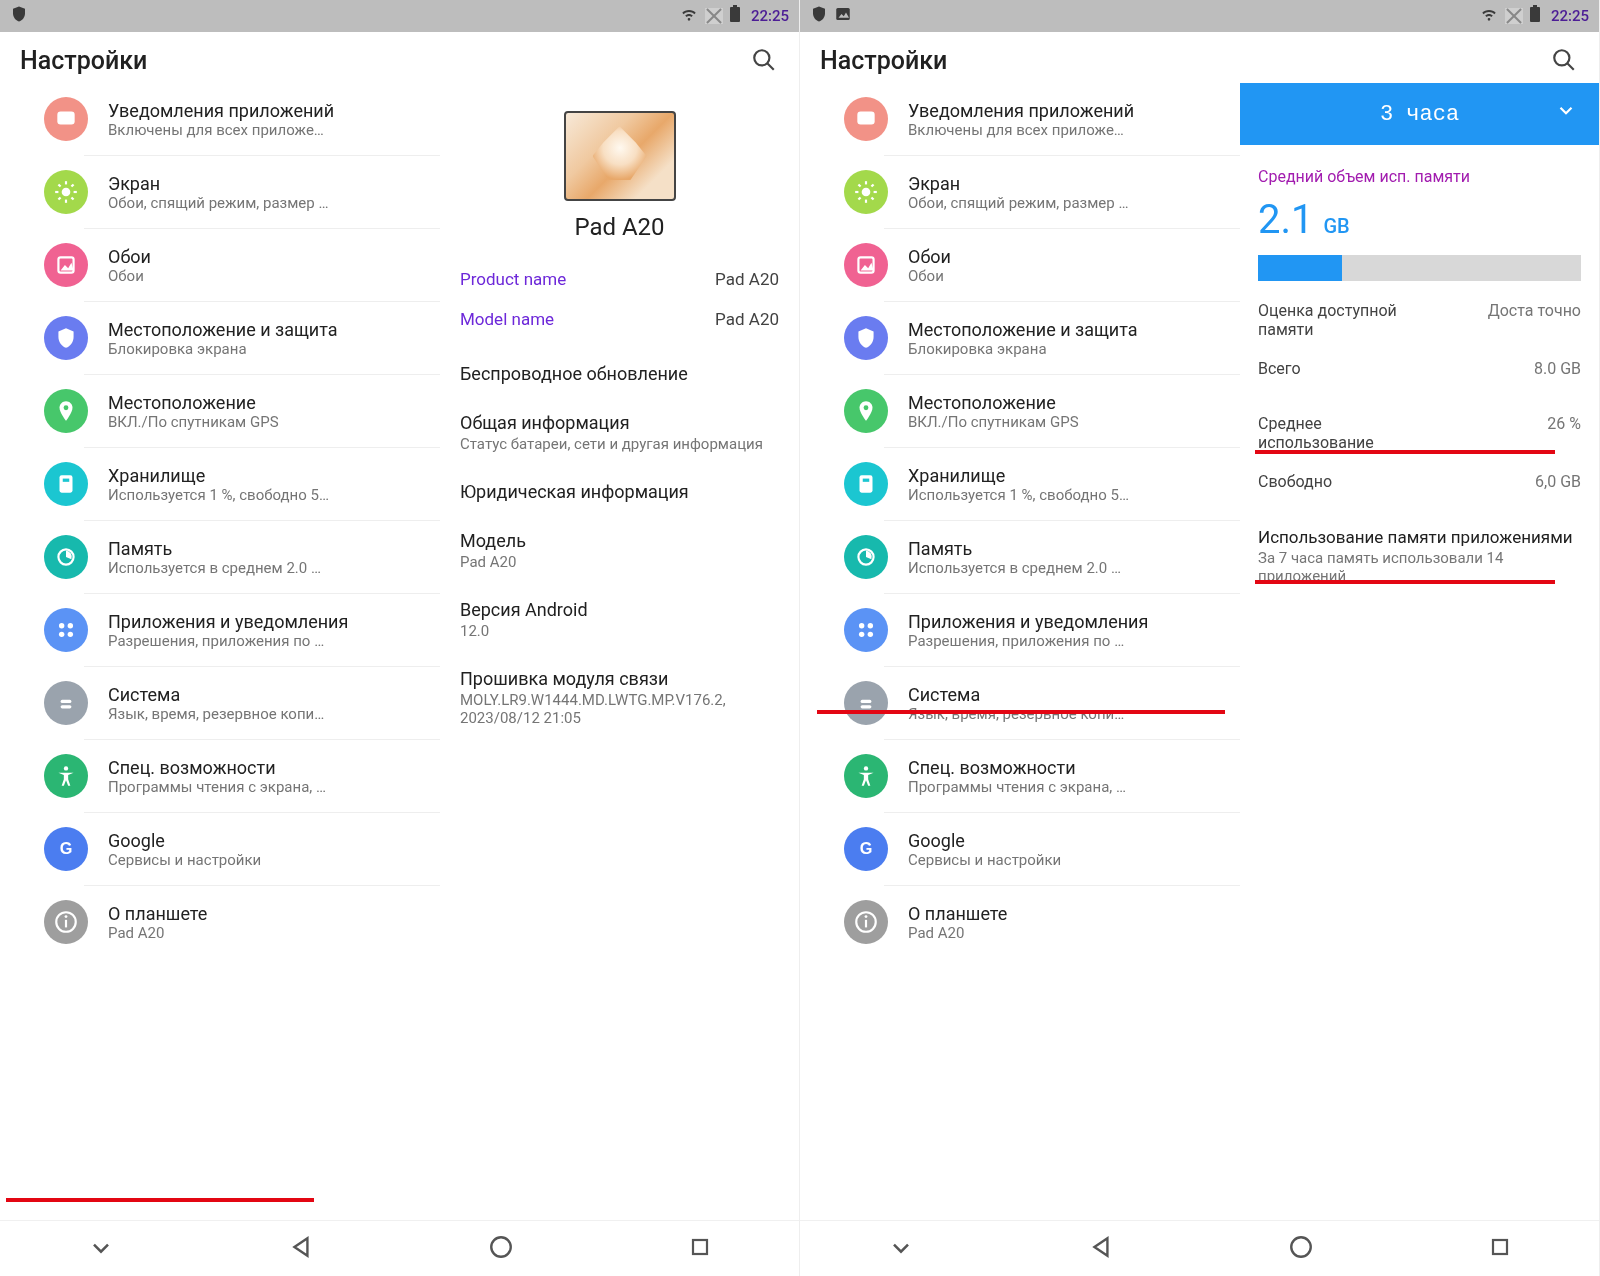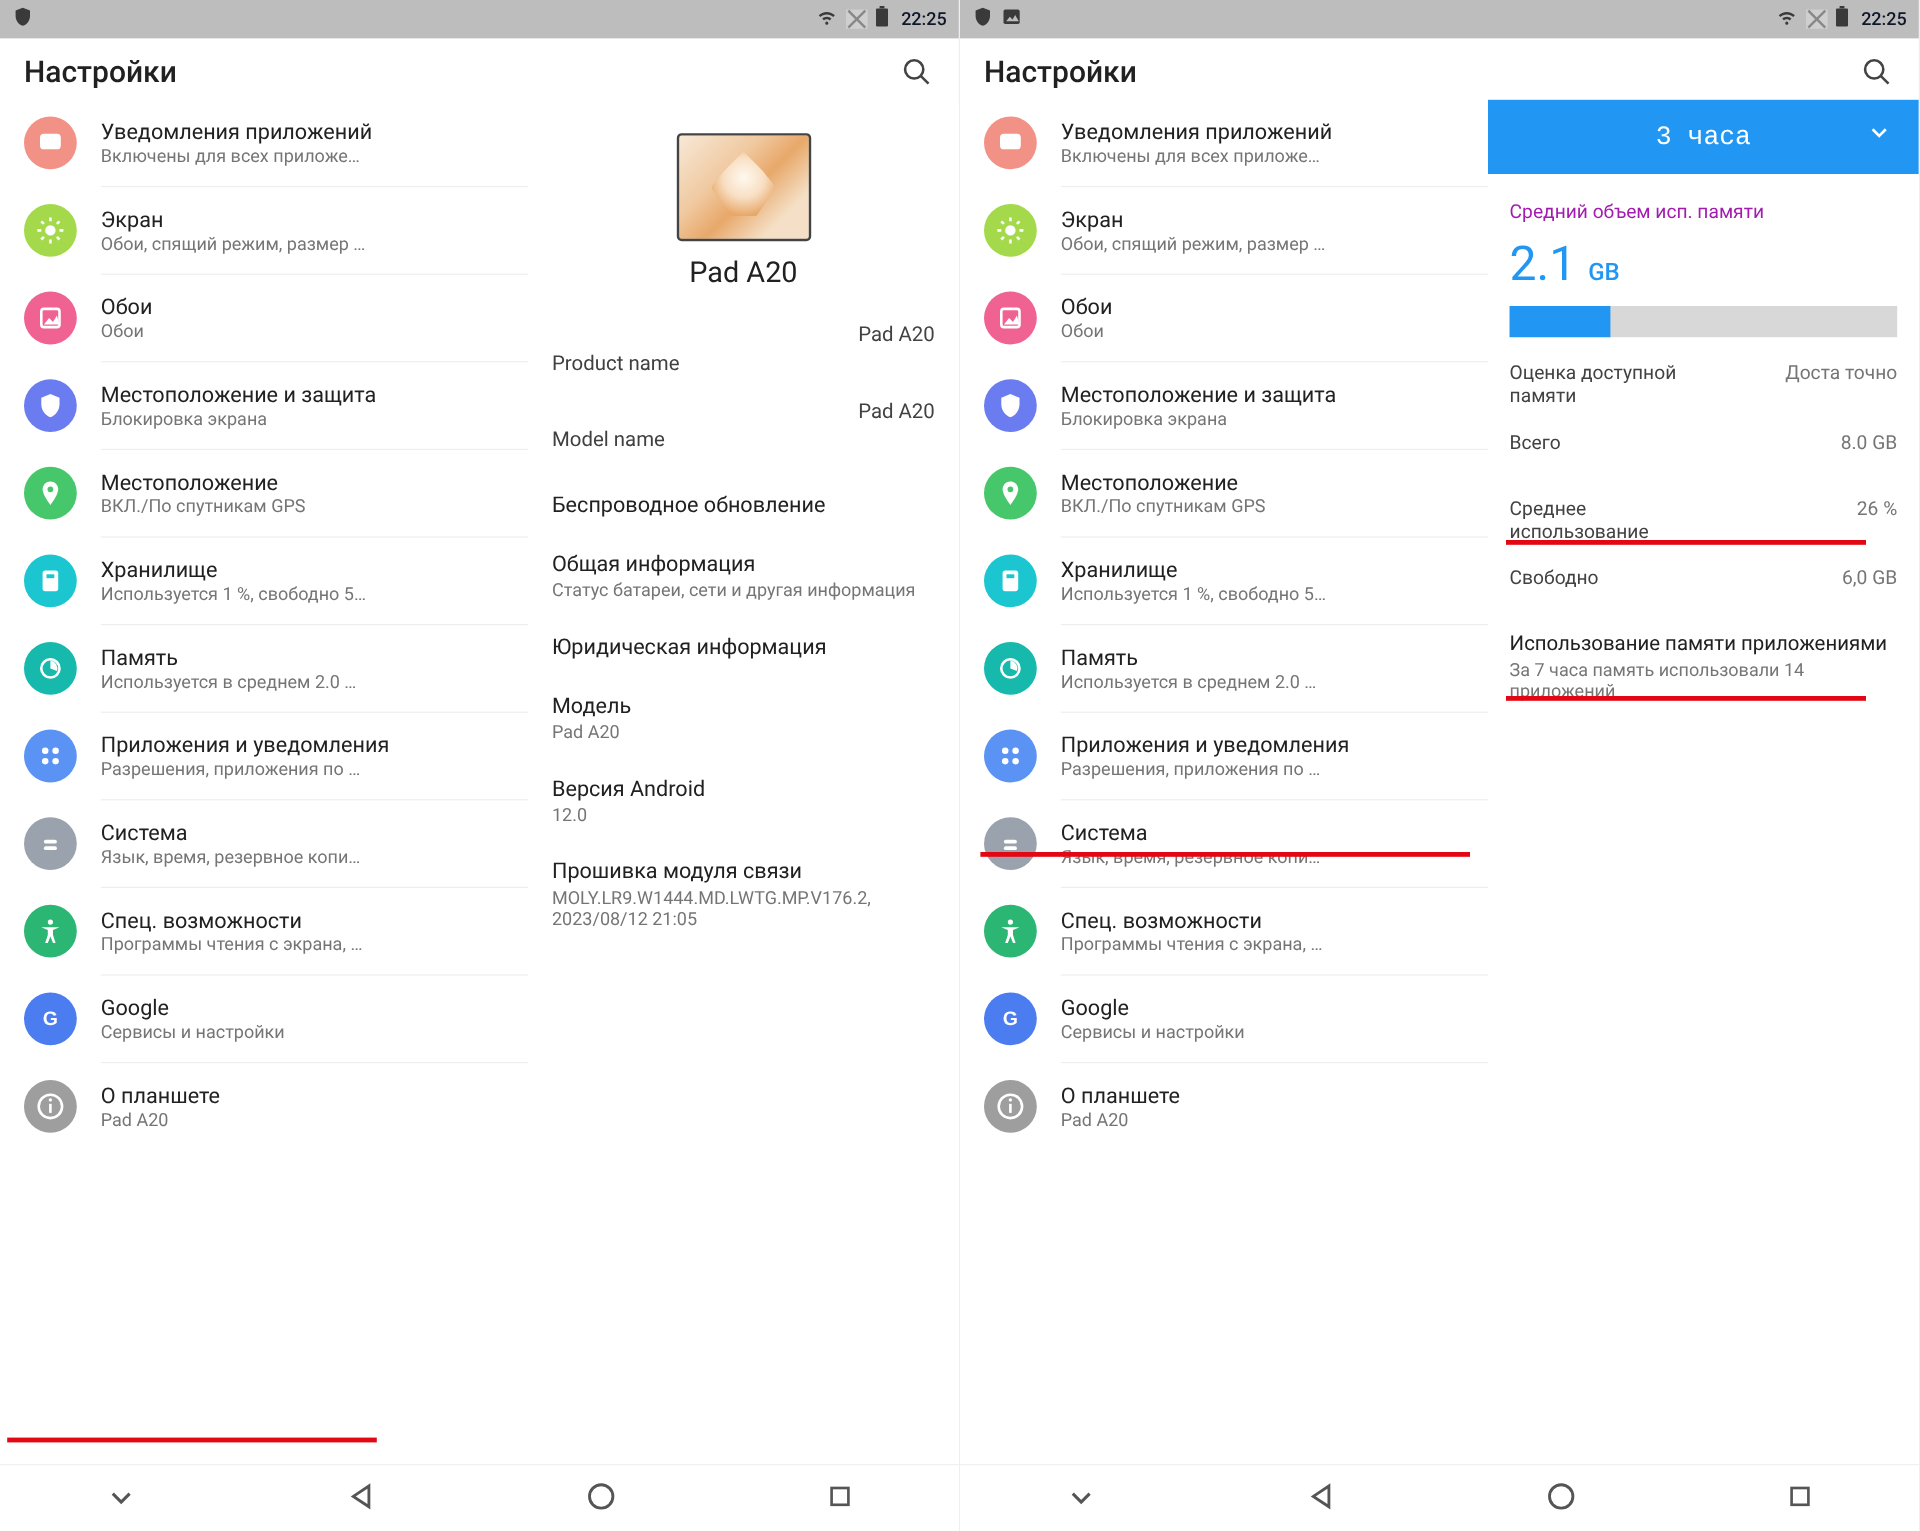--- a/index.html
+++ b/index.html
@@ -22,21 +22,21 @@
     border-right: 1px solid #eee;
   }
   .status-bar {
     height: 32px;
     background: #bdbdbd;
     display: flex;
     align-items: center;
     justify-content: space-between;
     padding: 0 10px;
     font-size: 15px;
-    color: #0f172a;
+    color: #4c1d95;
   }
   .status-left, .status-right { display: flex; align-items: center; gap: 6px; }
   .status-right svg { fill: #3a3a3a; }
   .status-right .time { font-weight: 500; margin-left: 4px; }
 
   .header {
     display: flex;
     align-items: center;
     justify-content: space-between;
     padding: 14px 20px 8px 20px;
@@ -46,20 +46,21 @@
 
   .content { display: flex; flex: 1; overflow: hidden; }
   .col-left { width: 440px; overflow: hidden; }
   .col-right { flex: 1; overflow: hidden; background: #fff; }
 
   .setting-row {
     display: flex;
     align-items: center;
     padding: 14px 10px 14px 20px;
     gap: 20px;
+    margin-left: 24px;
   }
   .setting-row .icon-wrap {
     width: 44px; height: 44px;
     border-radius: 50%;
     flex-shrink: 0;
     display: flex;
     align-items: center;
     justify-content: center;
   }
   .setting-row .texts { flex: 1; min-width: 0; }
@@ -89,21 +90,21 @@
     position: absolute;
     left: 50%; top: 50%;
     transform: translate(-50%,-55%);
     width: 54px; height: 54px;
     background: radial-gradient(circle at 50% 40%, #fff9f0 0, #f8dfc3 40%, #e8a86a 75%);
     clip-path: polygon(50% 0, 80% 30%, 100% 55%, 70% 100%, 30% 100%, 0 55%, 20% 30%);
     border-radius: 12px;
   }
   .device-title { text-align: center; font-size: 24px; color: #212121; margin-bottom: 18px; }
   .kv { display: flex; justify-content: space-between; font-size: 17px; padding: 10px 0; }
-  .kv .k { color: #404040; flex: 1; margin-top: 24px; }
+  .kv .k { color: #6d28d9; flex: 1; }
   .kv .v { color: #424242; text-align: right; }
   .info-list .item { padding: 14px 0; }
   .info-list .item .it-title { font-size: 18px; color: #212121; }
   .info-list .item .it-sub { font-size: 15px; color: #757575; margin-top: 2px; }
 
   
   .mem-pane { padding: 0; }
   .period-bar {
     background: #2196f3;
     color: #fff;

